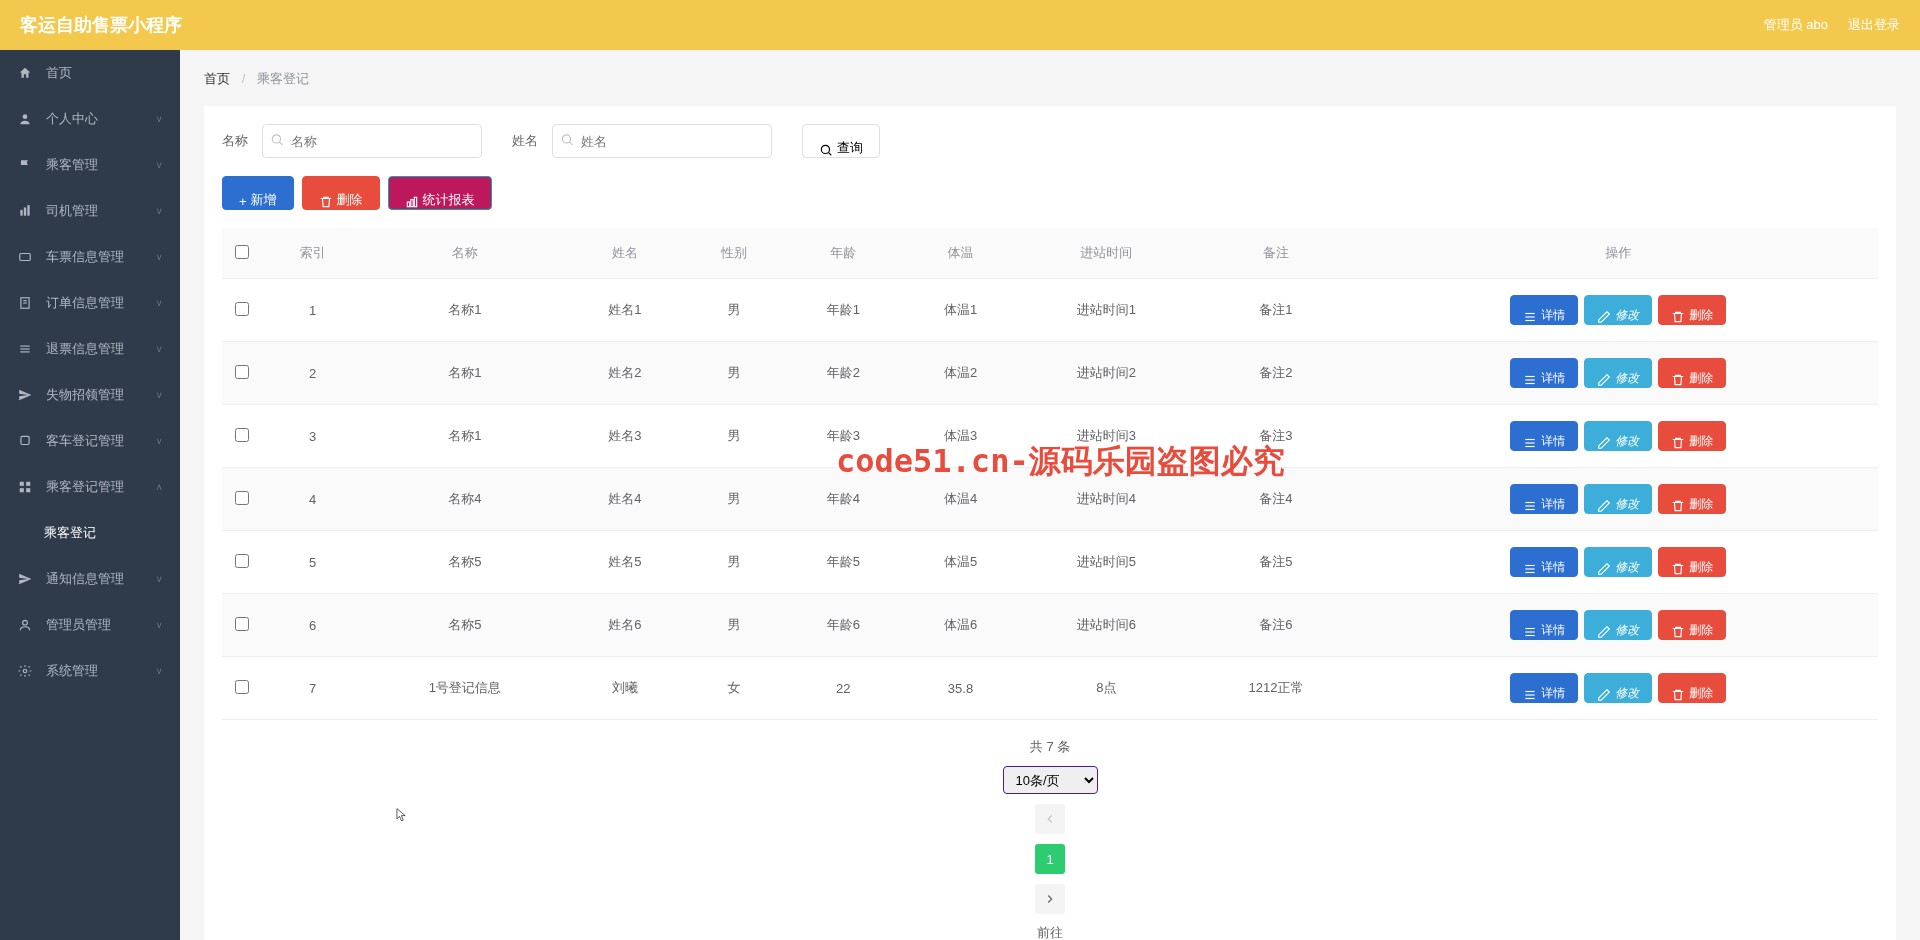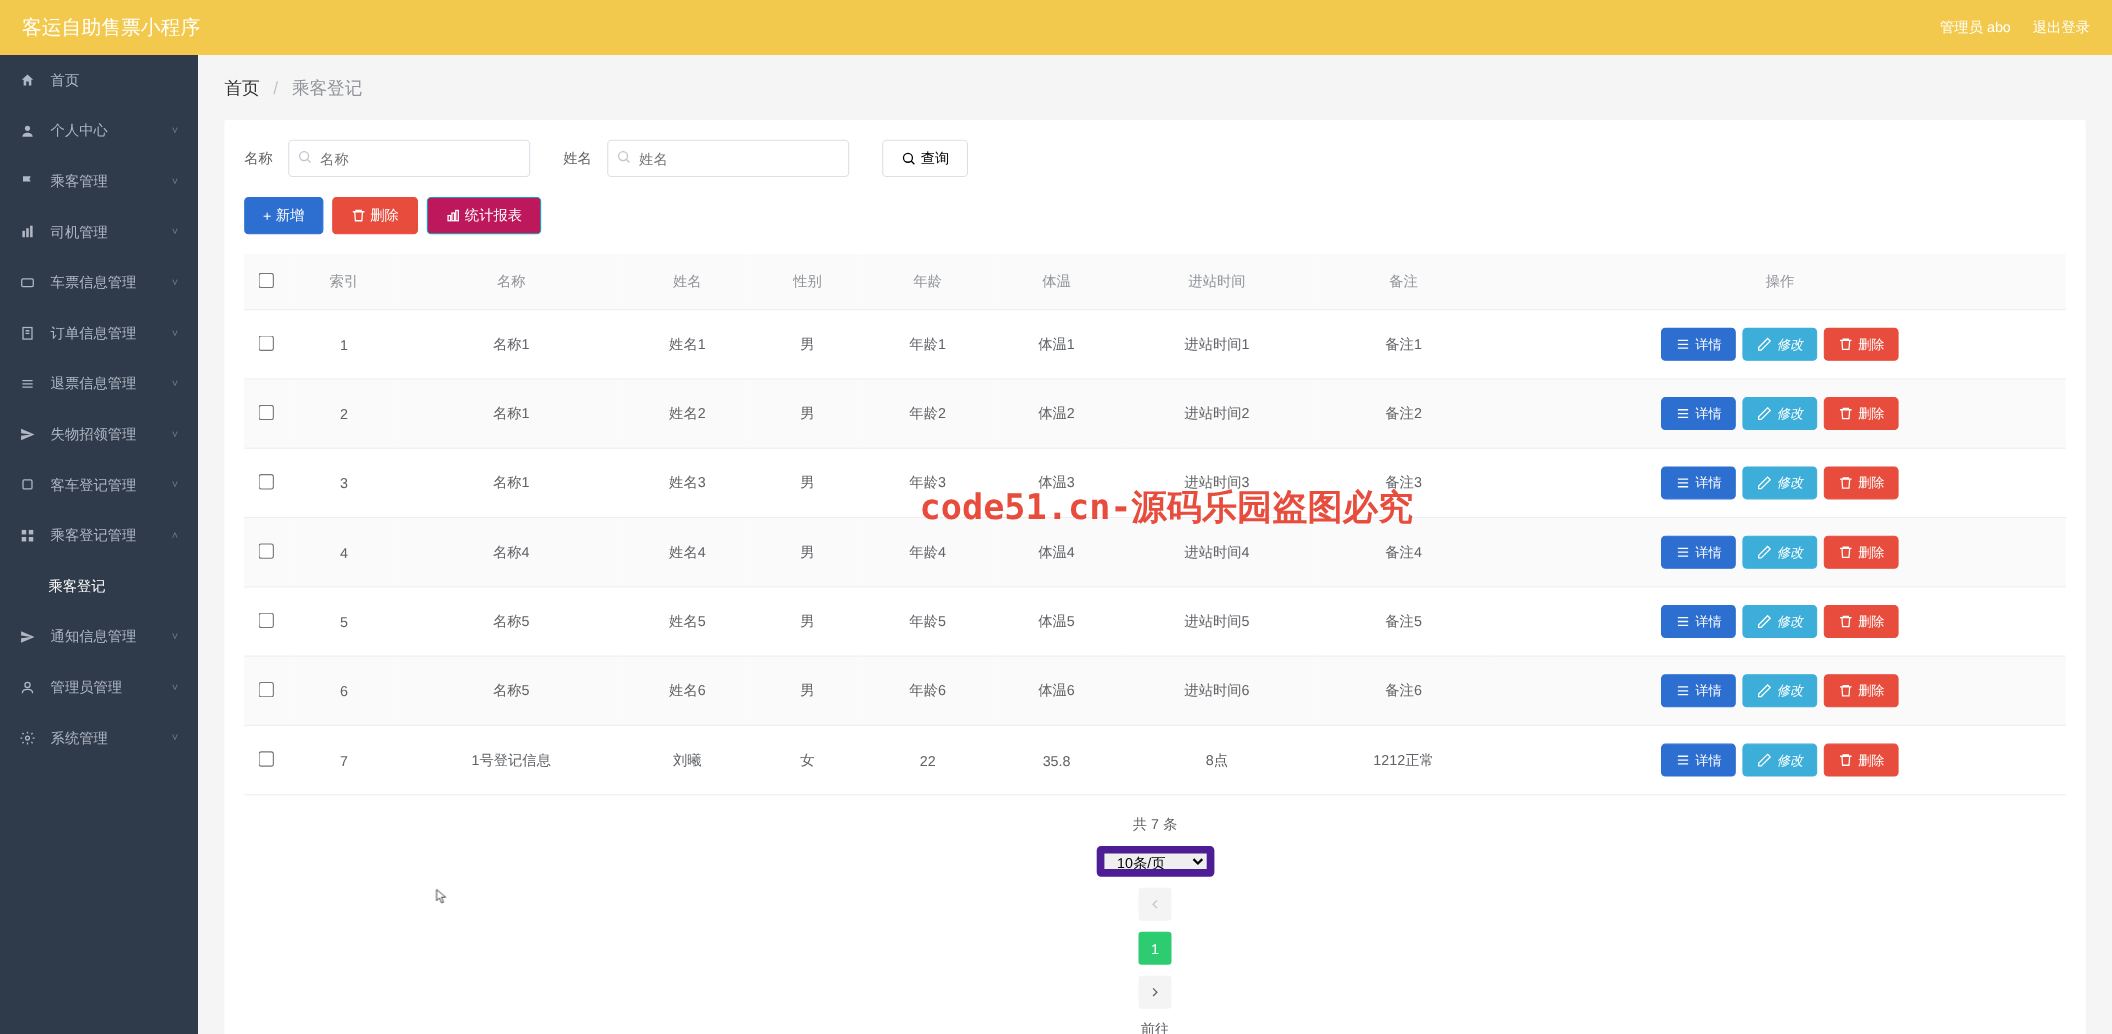--- a/index.html
+++ b/index.html
@@ -1,54 +1,54 @@
 <!DOCTYPE html>
 <html><head>
 <meta charset="utf-8">
 <style>
 * { margin: 0; padding: 0; box-sizing: border-box; }
 body { font-family: "Microsoft YaHei", Arial, sans-serif; font-size: 13px; color: #606266; background: #f5f5f5; }
 .app { display: flex; flex-direction: column; height: 940px; width: 1920px; }
 .header { height: 50px; background: #f2c94c; display: flex; align-items: center; padding: 0 20px; color: #fff; justify-content: space-between; }
-.header-title { font-size: 18px; font-weight: normal; text-align: right; }
+.header-title { font-size: 18px; font-weight: bold; text-align: right; }
 .header-right { display: flex; gap: 20px; font-size: 13px; }
 .header-right span { cursor: pointer; }
 .body { display: flex; flex: 1; overflow: hidden; }
 .sidebar { width: 180px; background: #2f3a4a; color: #b0b7c3; overflow-y: auto; }
 .menu-item { display: flex; align-items: center; padding: 14px 18px; cursor: pointer; font-size: 13px; position: relative; }
 .menu-item .icon { width: 18px; margin-right: 10px; display: inline-flex; }
 .menu-item .label { flex: 1; }
 .menu-item .arrow { font-size: 10px; color: #707a88; }
 .menu-sub { padding-left: 44px; font-size: 13px; color: #fff; }
 .main { flex: 1; padding: 20px 24px; overflow-y: auto; background: #f5f5f5; }
-.breadcrumb { font-size: 16px; color: #303133; margin-bottom: 18px; }
+.breadcrumb { font-size: 13px; color: #303133; margin-bottom: 18px; }
 .breadcrumb .sep { margin: 0 8px; color: #c0c4cc; }
 .breadcrumb .current { color: #909399; }
 .card { background: #fff; padding: 18px; border-radius: 2px; }
 .search-bar { display: flex; align-items: center; gap: 10px; margin-bottom: 18px; }
 .search-bar .lbl { font-size: 13px; color: #606266; margin-right: 4px; }
 .search-input { position: relative; margin-right: 20px; }
 .search-input input { height: 34px; width: 220px; border: 1px solid #dcdfe6; border-radius: 4px; padding: 0 10px 0 28px; font-size: 13px; outline: none; }
 .search-input .sicon { position: absolute; left: 8px; top: 50%; transform: translateY(-50%); color: #c0c4cc; }
-.btn { display: inline-flex; align-items: center; justify-content: center; height: 34px; padding: 0 16px; border: 1px solid #dcdfe6; border-radius: 4px; background: #fff; cursor: pointer; font-size: 13px; gap: 4px; }
+.btn { display: inline-flex; align-items: flex-end; justify-content: center; height: 34px; padding: 0 16px; border: 1px solid #dcdfe6; border-radius: 4px; background: #fff; cursor: pointer; font-size: 13px; gap: 4px; }
 .btn-primary { background: #2c6fd1; border-color: #2c6fd1; color: #fff; }
 .btn-danger { background: #e74c3c; border-color: #e74c3c; color: #fff; }
 .btn-cyan { background: #be185d; border-color: #17a2b8; color: #fff; }
 .btn-sky { background: #3daed9; border-color: #3daed9; color: #fff; font-style: italic; }
 .action-bar { display: flex; gap: 8px; margin-bottom: 18px; }
 table { width: 100%; border-collapse: collapse; }
 th, td { padding: 16px 10px; text-align: center; font-size: 13px; border-bottom: 1px solid #ebeef5; }
 th { background: #fafafa; color: #909399; font-weight: 500; }
 td { color: #606266; }
 tbody tr:nth-child(even) { background: #fafafa; }
 .chk { width: 14px; height: 14px; }
 .row-actions { display: flex; gap: 6px; justify-content: center; }
 .btn-sm { height: 30px; padding: 0 12px; font-size: 12px; }
 .pagination { display: flex; align-items: center; gap: 10px; margin-top: 18px; font-size: 13px; color: #606266; flex-direction: column; }
-.pagination select { height: 28px; border: 7px solid #4c1d95; border-radius: 4px; padding: 0 20px 0 8px; font-size: 13px; }
+.pagination select { height: 28px; border: 1px solid #4c1d95; border-radius: 4px; padding: 0 20px 0 8px; font-size: 13px; }
 .pg-btn { width: 30px; height: 30px; display: inline-flex; align-items: center; justify-content: center; border-radius: 3px; background: #f4f4f5; color: #606266; cursor: pointer; }
 .pg-btn.active { background: #2ecc71; color: #fff; }
 .pg-btn.disabled { color: #c0c4cc; cursor: not-allowed; }
 .pg-input { width: 44px; height: 28px; border: 1px solid #dcdfe6; border-radius: 4px; text-align: center; font-size: 13px; }
 svg { width: 14px; height: 14px; }
 .wm-red { position: absolute; top: 390px; left: 656px; color: #e74c3c; font-size: 32px; font-family: monospace; font-weight: bold; pointer-events: none; z-index: 10; }
 .cursor { position: absolute; top: 808px; left: 395px; z-index: 20; pointer-events: none; }
 </style>
 </head>
 <body>

